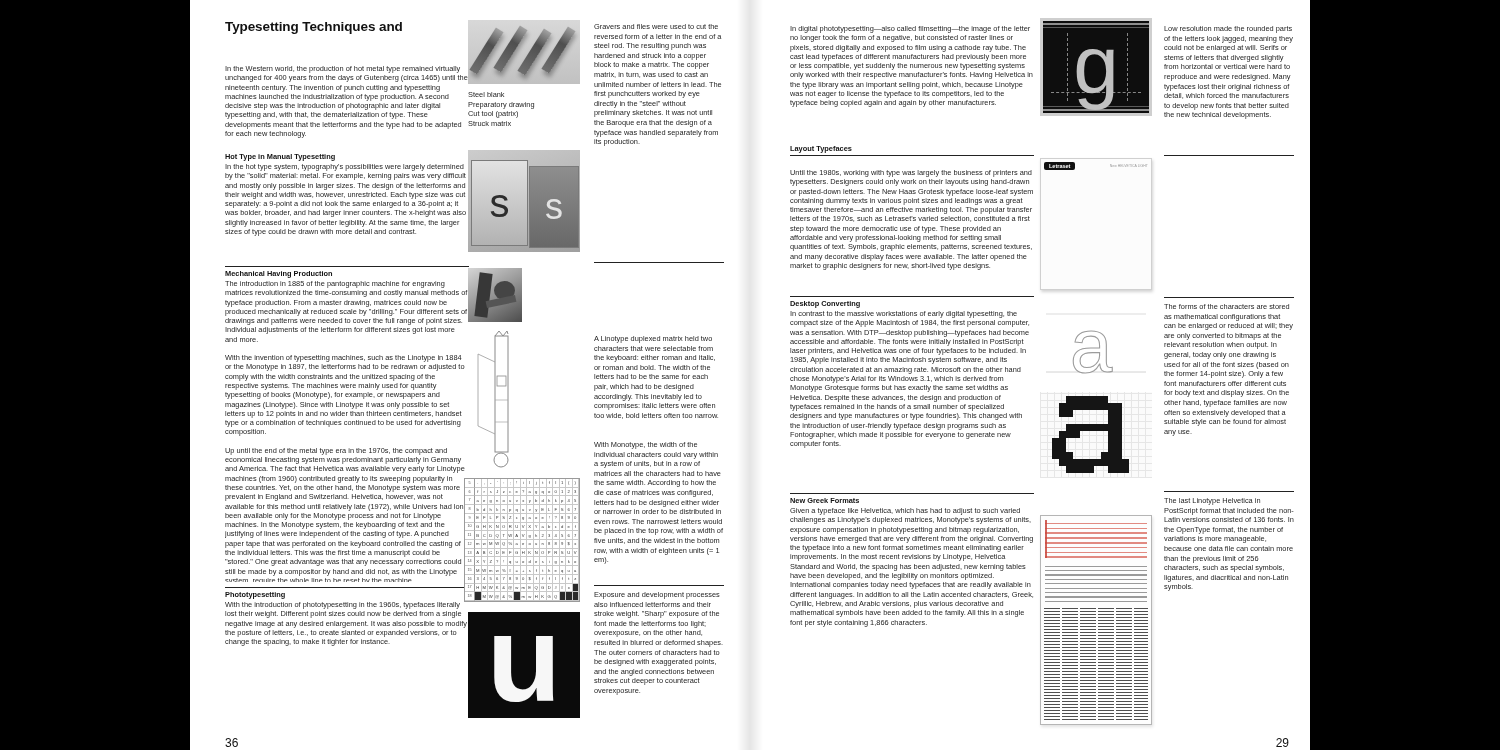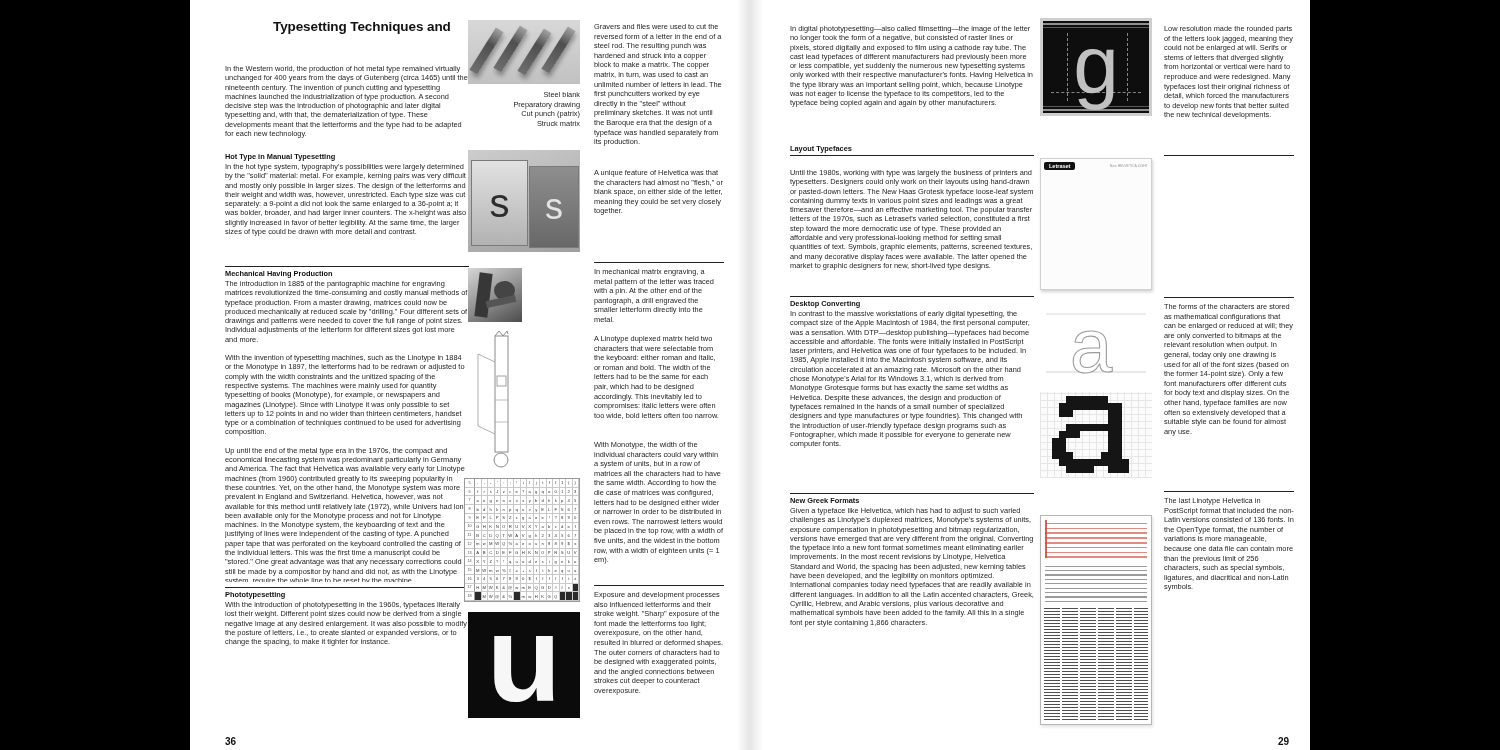--- a/index.html
+++ b/index.html
@@ -2,29 +2,29 @@
 <html><head>
 <meta charset="utf-8">
 <style>
   html,body{margin:0;padding:0;background:#000;}
   .stage{position:relative;width:1500px;height:750px;background:#000;overflow:hidden;
          font-family:"Liberation Sans",sans-serif;color:#1d1d1d;}
   .spread{position:absolute;left:190px;top:0;width:1120px;height:750px;background:#ffffff;}
   .gutter{position:absolute;left:737px;top:0;width:26px;height:750px;
           background:linear-gradient(90deg,rgba(0,0,0,0) 0%,rgba(0,0,0,0.10) 50%,rgba(0,0,0,0) 100%);}
   .abs{position:absolute;}
-  .title{font-size:13.5px;line-height:17.5px;font-weight:bold;color:#121212;letter-spacing:-0.1px;margin-left:48px;}
+  .title{font-size:13.5px;line-height:17.5px;font-weight:bold;color:#121212;letter-spacing:-0.1px;}
   .bt{font-size:7.4px;line-height:9.3px;color:#1d1d1d;overflow:hidden;}
   .bt p{margin:0 0 9px 0;}
   .bh{font-size:7.4px;font-weight:bold;color:#121212;}
   .cap{font-size:7.4px;line-height:9.6px;color:#1d1d1d;overflow:hidden;}
   .rule{position:absolute;height:1px;background:#222;}
-  .pn{font-size:10px;font-weight:bold;color:#111;}
+  .pn{font-size:12px;font-weight:normal;color:#111;}
   .figcap{font-size:7.4px;line-height:9.6px;color:#1d1d1d;}
-  .figcap span{display:block;text-align:right;}
+  .figcap span{display:block;}
 
   
   .punches{background:linear-gradient(180deg,#d8d8d8,#c1c1c1);overflow:hidden;}
   .punch{position:absolute;width:9px;height:50px;transform:rotate(32deg);
          background:linear-gradient(180deg,#a2a2a2 0%,#4f4f4f 35%,#6e6e6e 100%);
          box-shadow:3px 3px 4px rgba(0,0,0,0.3);}
 
   
   .sblocks{background:linear-gradient(160deg,#cdcdcd,#9f9f9f);overflow:hidden;}
   .sort{position:absolute;display:flex;align-items:center;justify-content:center;border:1px solid #7a7a7a;}
@@ -120,21 +120,21 @@
 
   <div class="abs punches" style="left:468px;top:20px;width:112px;height:64px;">
     <div class="punch" style="left:14px;top:6px;"></div>
     <div class="punch" style="left:38px;top:4px;"></div>
     <div class="punch" style="left:62px;top:7px;"></div>
     <div class="punch" style="left:86px;top:5px;"></div>
   </div>
   <div class="abs figcap" style="left:468px;top:90px;width:112px;">
     <span>Steel blank</span>
     <span>Preparatory drawing</span>
-    <span>Cut punch (patrix)</span>
+    <span>Cut tool (patrix)</span>
     <span>Struck matrix</span>
   </div>
 
   <div class="abs sblocks" style="left:468px;top:150px;width:112px;height:102px;">
     <div class="sort sort1">
         <span class="sg">s</span>
       </div>
     <div class="sort sort2">
         <span class="sg">s</span>
       </div>
@@ -427,23 +427,21 @@
         <div class="dc-c fill">■</div>
         <div class="dc-c fill">■</div>
       </div>
     </div>
 
   <div class="abs uspec" style="left:468px;top:612px;width:112px;height:106px;">
     <span class="glyph">u</span>
   </div>
 
   <div class="abs cap" style="left:594px;top:22px;width:130px;height:142px;">Gravers and files were used to cut the reversed form of a letter in the end of a steel rod. The resulting punch was hardened and struck into a copper block to make a matrix. The copper matrix, in turn, was used to cast an unlimited number of letters in lead. The first punchcutters worked by eye directly in the "steel" without preliminary sketches. It was not until the Baroque era that the design of a typeface was handled separately from its production.</div>
-  <div class="abs cap" style="left:594px;top:168px;width:130px;height:70px;">A unique feature of Helvetica was that the characters had almost no "flesh," or blank space, on either side of the letter, meaning they could be set very closely together.</div>
   <div class="rule" style="left:594px;top:262px;width:130px;"></div>
-  <div class="abs cap" style="left:594px;top:267px;width:130px;height:62px;">In mechanical matrix engraving, a metal pattern of the letter was traced with a pin. At the other end of the pantograph, a drill engraved the smaller letterform directly into the metal.</div>
   <div class="abs cap" style="left:594px;top:334px;width:130px;height:104px;">A Linotype duplexed matrix held two characters that were selectable from the keyboard: either roman and italic, or roman and bold. The width of the letters had to be the same for each pair, which had to be designed accordingly. This inevitably led to compromises: italic letters were often too wide, bold letters often too narrow.</div>
   <div class="abs cap" style="left:594px;top:440px;width:130px;height:140px;">With Monotype, the width of the individual characters could vary within a system of units, but in a row of matrices all the characters had to have the same width. According to how the die case of matrices was configured, letters had to be designed either wider or narrower in order to be distributed in even rows. The narrowest letters would be placed in the top row, with a width of five units, and the widest in the bottom row, with a width of eighteen units (= 1 em).</div>
   <div class="rule" style="left:594px;top:585px;width:130px;"></div>
   <div class="abs cap" style="left:594px;top:590px;width:130px;height:122px;">Exposure and development processes also influenced letterforms and their stroke weight. "Sharp" exposure of the font made the letterforms too light; overexposure, on the other hand, resulted in blurred or deformed shapes. The outer corners of characters had to be designed with exaggerated points, and the angled connections between strokes cut deeper to counteract overexposure.</div>
 
   <div class="abs bt" style="left:790px;top:24px;width:244px;height:122px;">In digital phototypesetting—also called filmsetting—the image of the letter no longer took the form of a negative, but consisted of raster lines or pixels, stored digitally and exposed to film using a cathode ray tube. The cast lead typefaces of different manufacturers had previously been more or less compatible, yet suddenly the numerous new typesetting systems only worked with their respective manufacturer's fonts. Having Helvetica in the type library was an important selling point, which, because Linotype was not eager to license the typeface to its competitors, led to the typeface being copied again and again by other manufacturers.</div>
 
   <div class="rule" style="left:790px;top:155px;width:244px;"></div>
   <div class="abs bh" style="left:790px;top:144px;width:244px;">Layout Typefaces</div>
   <div class="abs bt" style="left:790px;top:168px;width:244px;height:124px;">Until the 1980s, working with type was largely the business of printers and typesetters. Designers could only work on their layouts using hand-drawn or pasted-down letters. The New Haas Grotesk typeface loose-leaf system containing dummy texts in various point sizes and leadings was a great timesaver therefore—and an effective marketing tool. The popular transfer letters of the 1970s, such as Letraset's varied selection, constituted a first step toward the more democratic use of type. These provided an affordable and very professional-looking method for setting small quantities of text. Symbols, graphic elements, patterns, screened textures, and many decorative display faces were available. The latter opened the market to graphic designers for new, short-lived type designs.</div>

